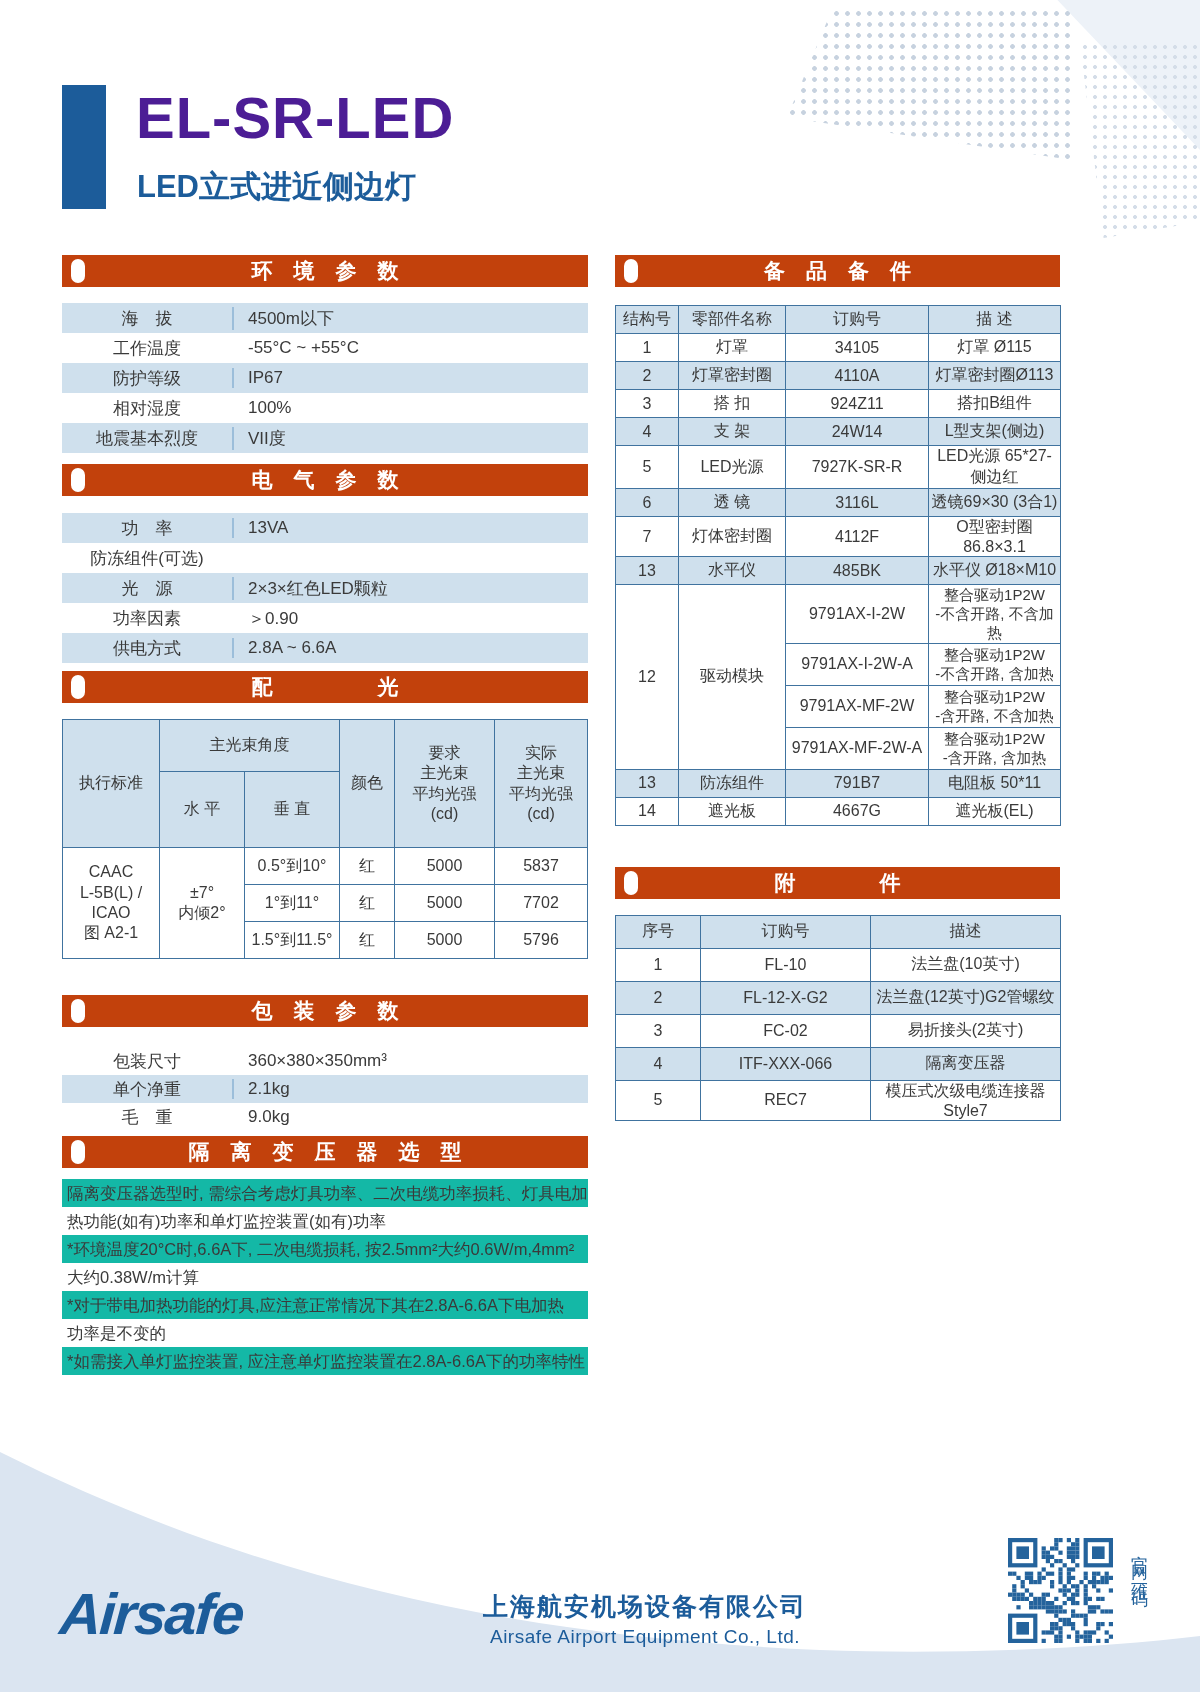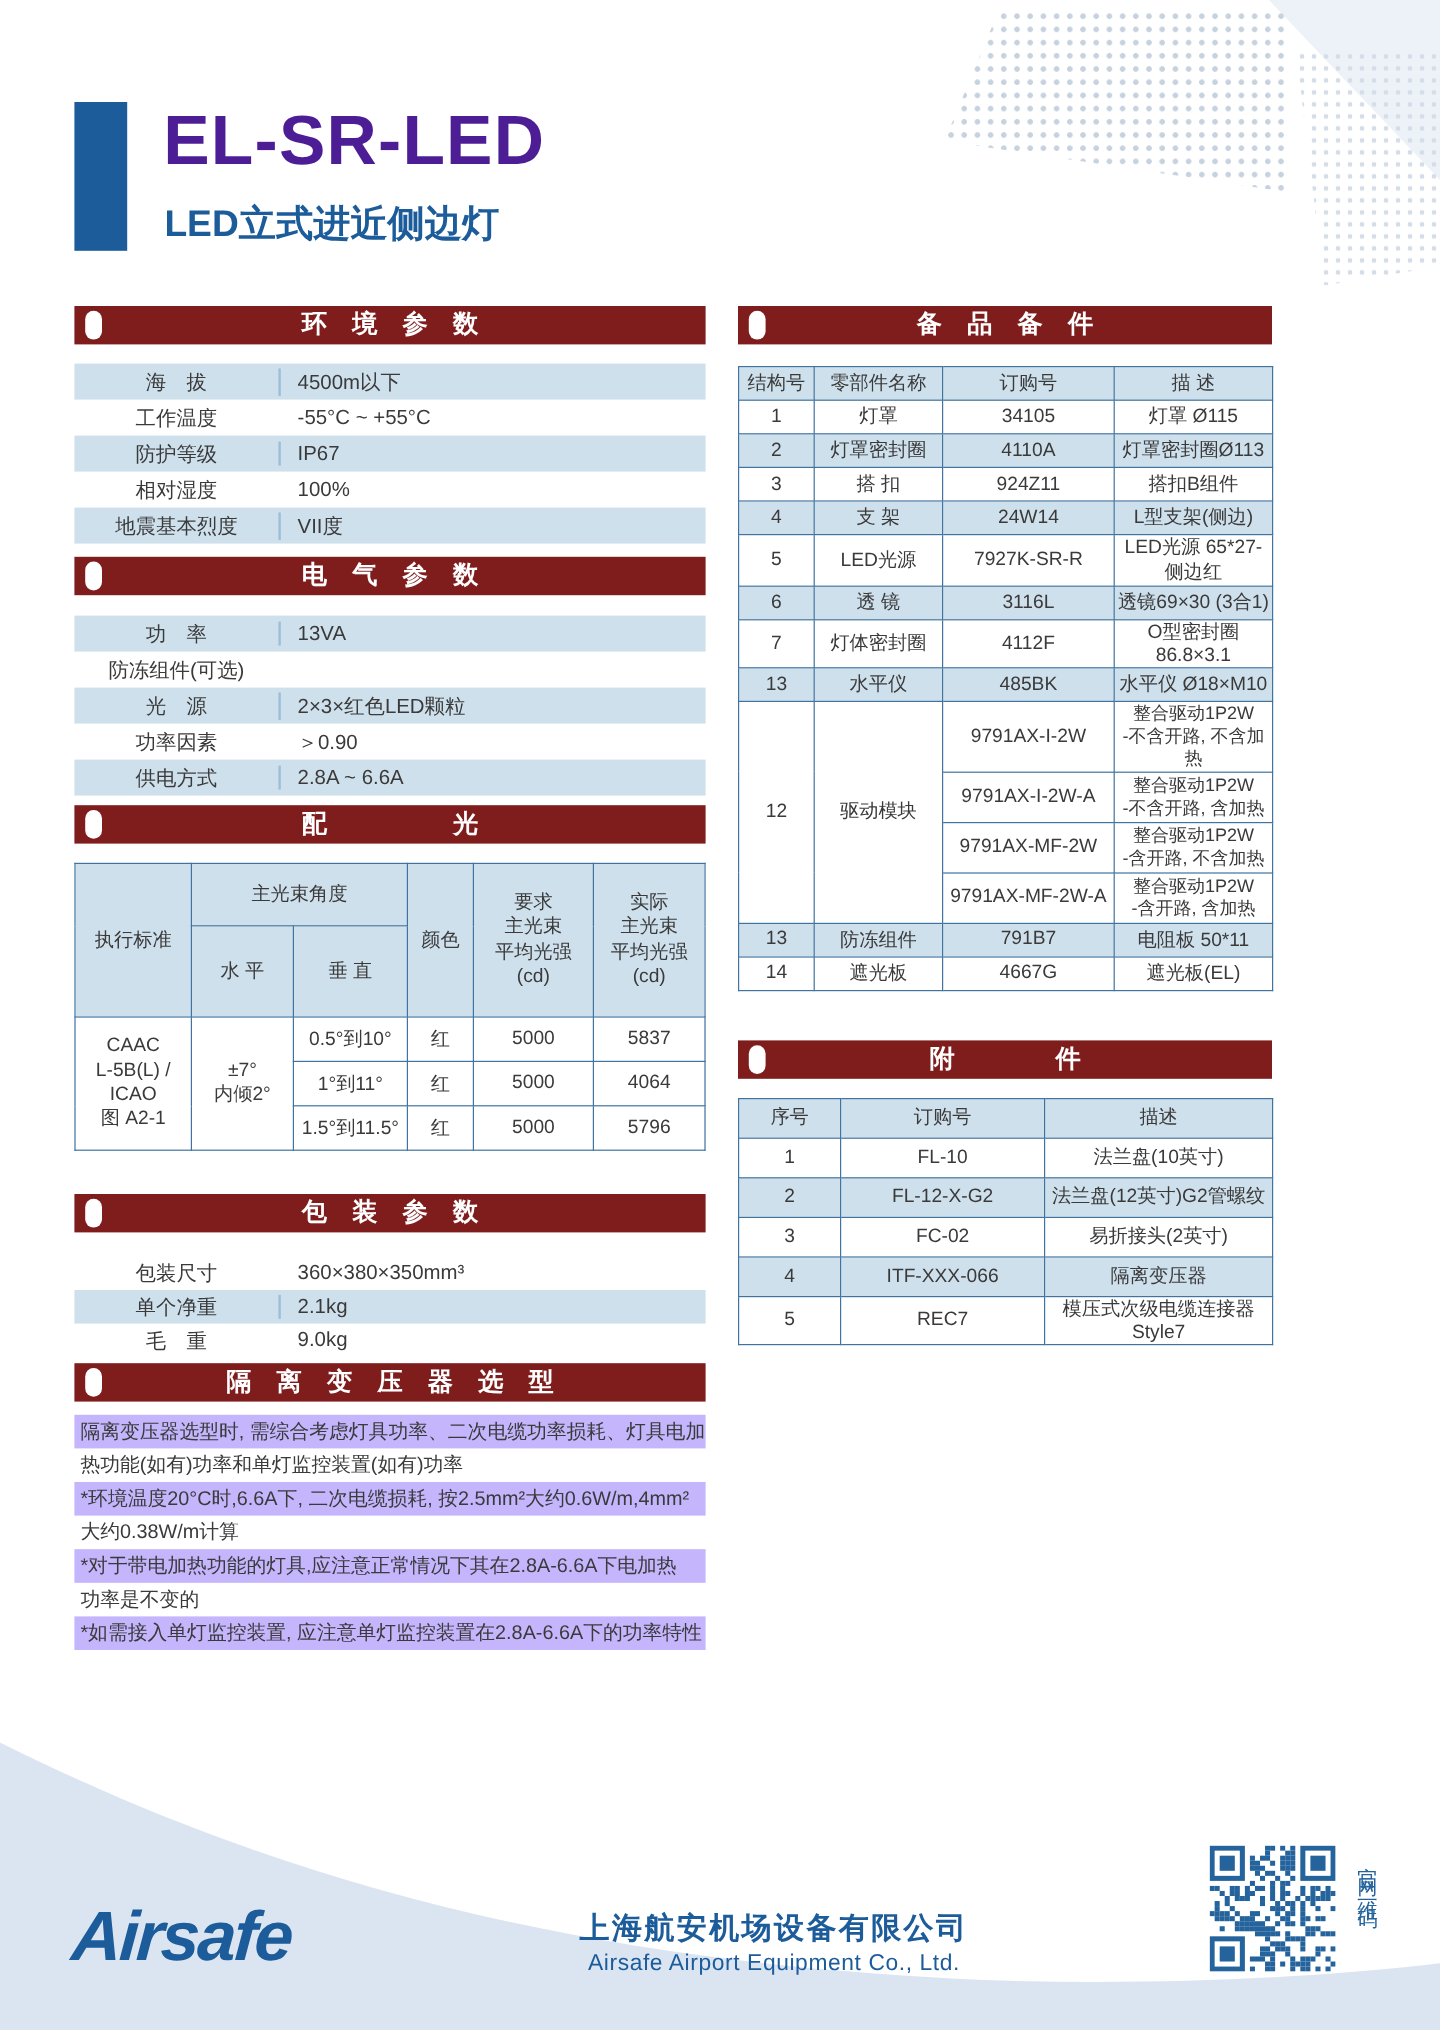--- a/index.html
+++ b/index.html
@@ -22,21 +22,21 @@
   .brand-block { position:absolute; left:62px; top:85px; width:44px; height:124px; background:#1c5c9a; }
   .doc-title { position:absolute; left:136px; top:84px; font-size:58px; font-weight:bold;
     color:#4c1d95; letter-spacing:1px; }
   .doc-subtitle { position:absolute; left:137px; top:166px; font-size:31px; font-weight:bold; color:#1c5c9a; }
 
   
   .left-col  { position:absolute; left:62px;  top:255px; width:526px; }
   .right-col { position:absolute; left:615px; top:255px; width:445px; }
 
   
-  .sec-bar { position:relative; height:32px; background:#7f1d1d; }
+  .sec-bar { position:relative; height:32px; background:#c2410c; }
   .sec-bar .pill { position:absolute; left:9px; top:4px; width:14px; height:24px;
     background:#fff; border-radius:7px; }
   .sec-bar .sec-title { display:block; text-align:center; line-height:32px; color:#fff;
     font-size:21px; font-weight:bold; }
 
   
   .ptable { width:100%; }
   .prow { display:flex; align-items:center; height:30px; font-size:17px; }
   .prow.h28 { height:28px; }
   .prow.sh { background:#cfe0ed; }
@@ -59,21 +59,21 @@
   .spares-table { width:445px;padding-left:40px; }
   .spares-table tr.r td { height:28px; }
   .spares-table tr.d td { height:42px; }
   .spares-table td.desc2 { font-size:15px; }
 
   .acc-table { width:445px; }
   .acc-table tr td { height:33px; }
 
   
   .note-line { height:28px; line-height:28px; font-size:16.5px; padding-left:5px; white-space:nowrap; }
-  .note-line.sh { background:#c4b5fd; }
+  .note-line.sh { background:#14b8a6; }
 
   
   .logo { position:absolute; left:60px; top:1580px; font-size:58px; font-weight:bold;
     font-style:italic; color:#1c5c9a; letter-spacing:-2px; transform:skewX(-4deg); }
   .company { position:absolute; left:450px; top:1590px; width:390px; text-align:center; color:#1c5c9a; }
   .company-cn { font-size:25px; font-weight:bold; letter-spacing:2px; }
   .company-en { font-size:19px; margin-top:3px; letter-spacing:.5px; }
   .qr-box { position:absolute; left:1008px; top:1538px; width:105px; height:105px; }
   .qr-caption { position:absolute; left:1128px; top:1542px; writing-mode:vertical-rl;
     font-size:17px; color:#24639c; letter-spacing:9px; }
@@ -190,21 +190,21 @@
 内倾2°</td>
         <td>0.5°到10°</td>
         <td>红</td>
         <td>5000</td>
         <td>5837</td>
       </tr>
       <tr class="body">
         <td>1°到11°</td>
         <td>红</td>
         <td>5000</td>
-        <td>4064</td>
+        <td>7702</td>
       </tr>
       <tr class="body">
         <td>1.5°到11.5°</td>
         <td>红</td>
         <td>5000</td>
         <td>5796</td>
       </tr>
     </tbody>
       </table>
 

